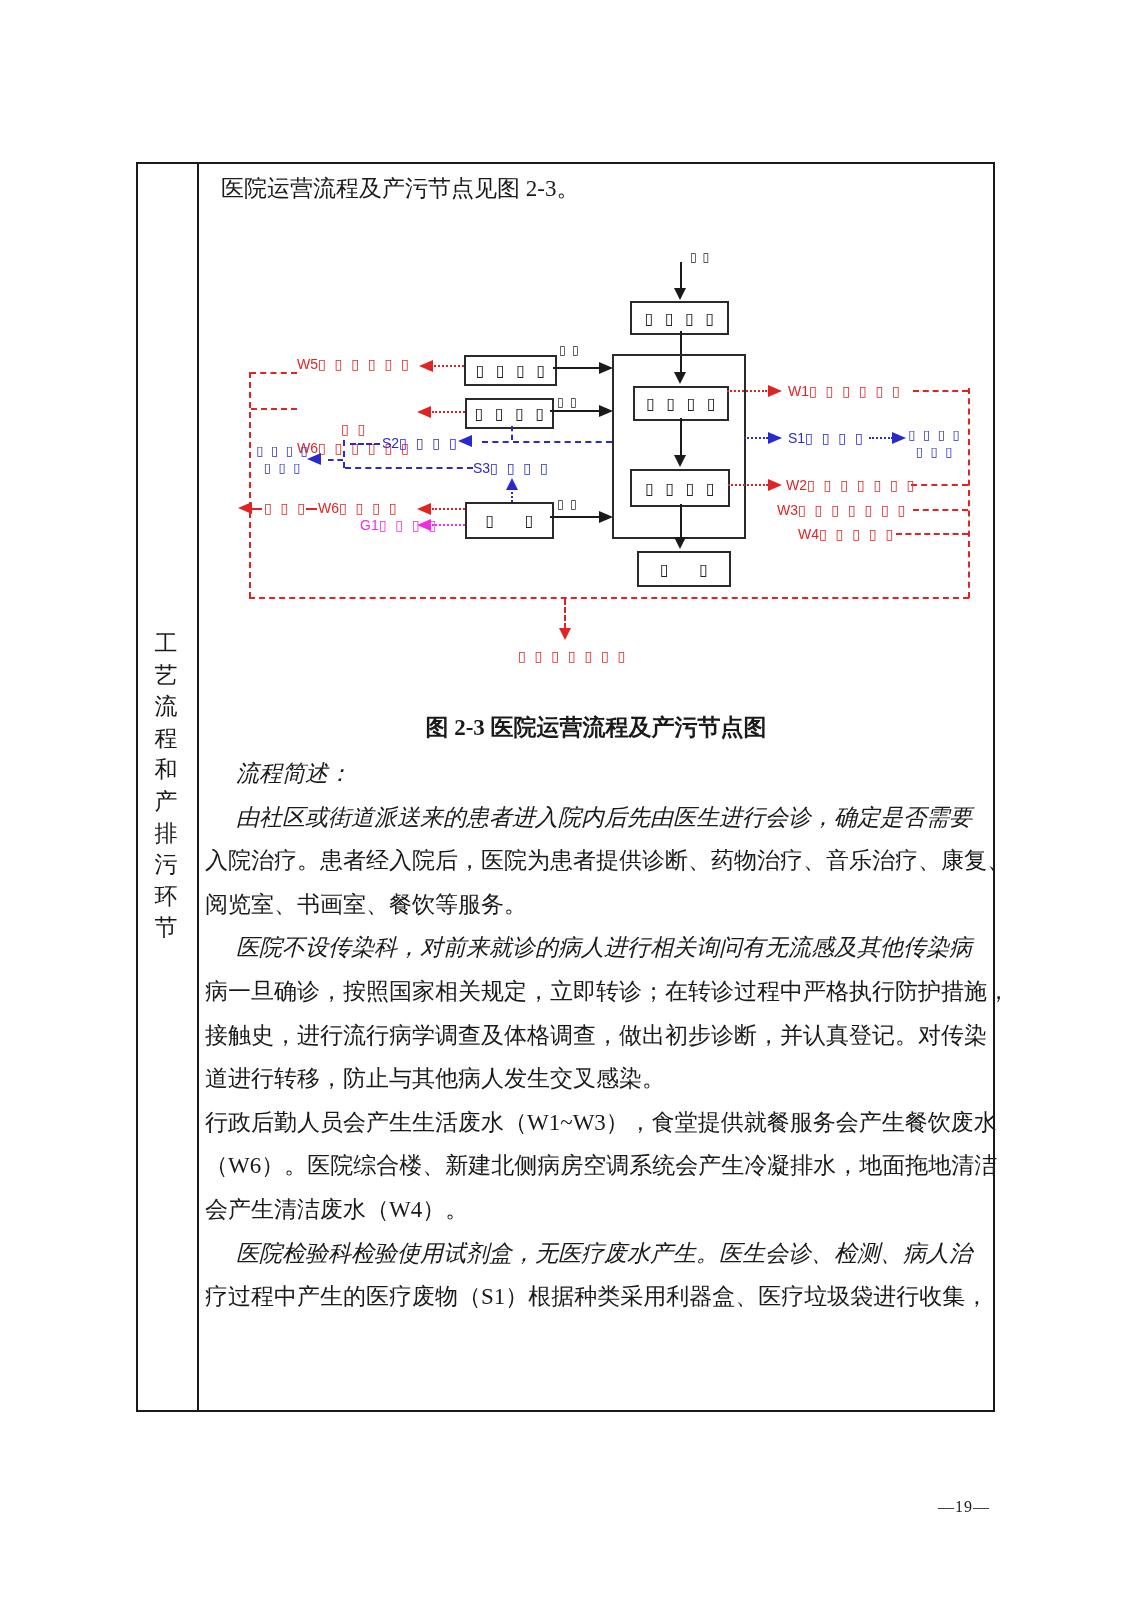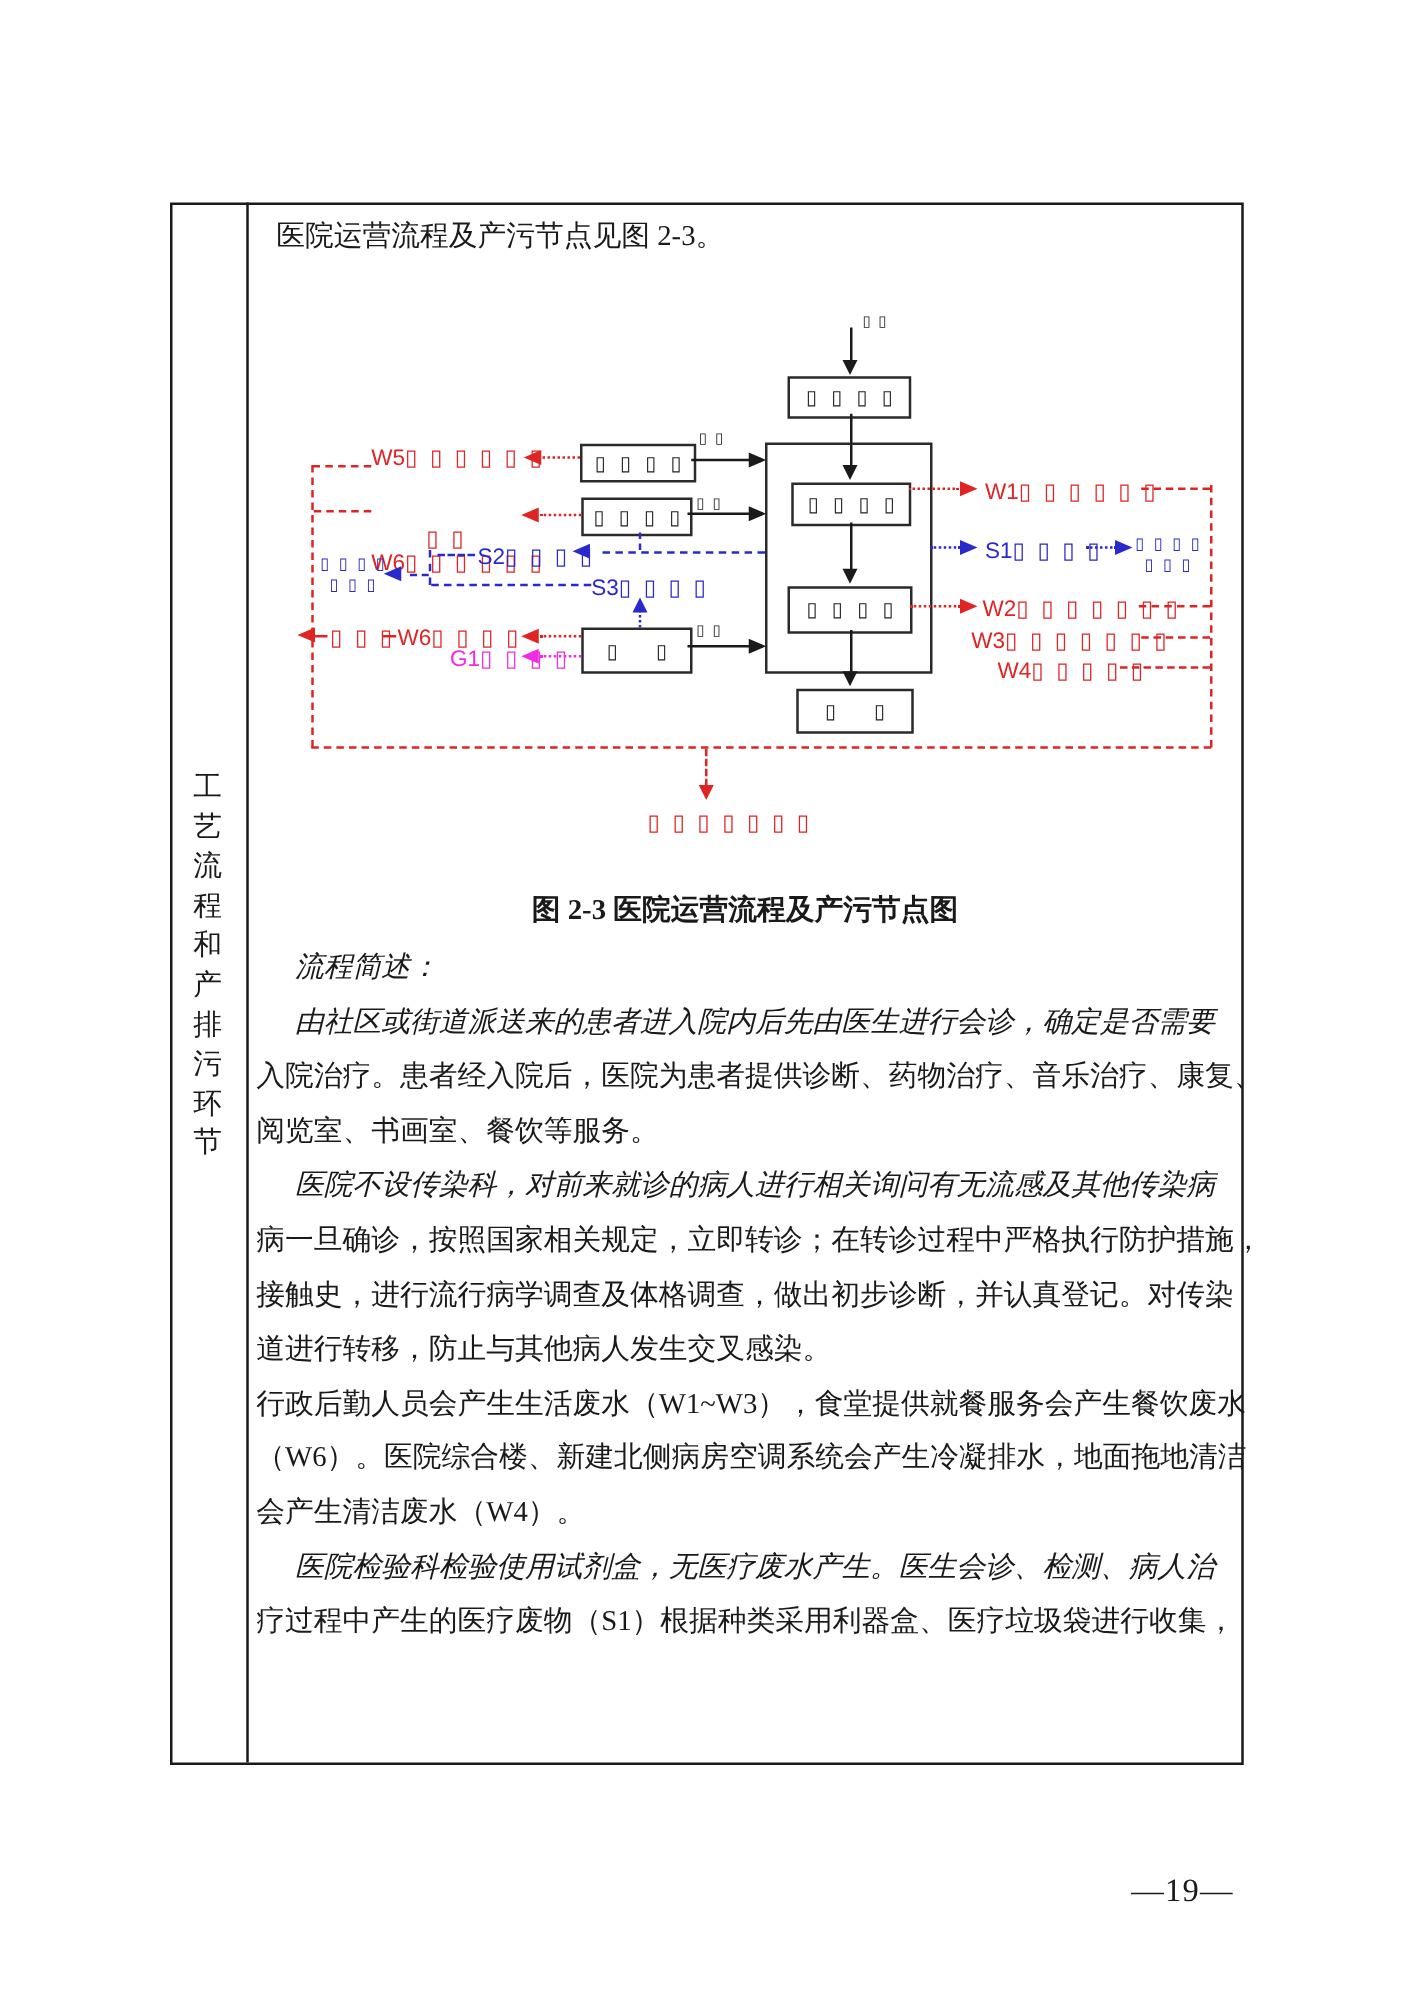--- a/index.html
+++ b/index.html
@@ -10,27 +10,27 @@
   .frame{border:2px solid #1a1a1a;}
   .vdiv{width:2px;background:#1a1a1a;}
   
   .side-label{width:30px;text-align:center;font-size:23px;line-height:31.6px;word-break:break-all;letter-spacing:0;}
   
   .intro{font-size:23px;text-indent:16px;}
   .body-lines{font-size:23px;line-height:43.6px;width:783px;}
   .bl{white-space:nowrap;}
   .bl.ind{text-indent:31px;font-style:italic;}
   .caption{font-weight:bold;font-size:23px;text-align:center;}
-  .pagenum{font-size:26px;letter-spacing:1px;}
+  .pagenum{font-size:16px;letter-spacing:1px;margin-left:33px;}
   
   .dg{font-family:"Liberation Sans","DejaVu Sans",sans-serif;}
   .box{position:absolute;border:2px solid #2a2a2a;background:#fff;display:flex;align-items:center;justify-content:center;
        font-size:16px;color:#222;word-spacing:7px;}
   .box.wide{word-spacing:26px;}
-  .lbl{position:absolute;font-size:18px;white-space:nowrap;word-spacing:5px;}
+  .lbl{position:absolute;font-size:14px;white-space:nowrap;word-spacing:5px;}
   .lbl.sm{font-size:12px;word-spacing:3px;}
   .red{color:#e02424;}
   .blue{color:#2929cc;}
   .mag{color:#f22ce0;}
   .blk{color:#1a1a1a;}
   .hl{position:absolute;height:0;}
   .vl{position:absolute;width:0;}
   .hl.solid{border-top:2px solid #1a1a1a;}
   .hl.rdot{border-top:2px dotted #e02424;}
   .hl.bdot{border-top:2px dotted #2929cc;}
@@ -57,21 +57,21 @@
   .twoline{line-height:17px;font-size:13px;text-align:center;word-spacing:4px;}
 </style>
 </head>
 <body>
 
 <div id="page">
 
   <div class="abs frame" style="left:136px;top:162px;width:855px;height:1246px;"></div>
   <div class="abs vdiv" style="left:197px;top:162px;height:1248px;"></div>
 
-  <div class="abs side-label" style="left:151px;top:614px;">工艺流程和产排污环节</div>
+  <div class="abs side-label" style="left:151px;top:628px;">工艺流程和产排污环节</div>
 
   <div class="abs intro" style="left:205px;top:173px;width:780px;">医院运营流程及产污节点见图 2-3。</div>
 
   <div>
 
     <div class="abs vl solid" style="left:680px;top:262px;height:28px;"></div>
     <div class="tri tri-d tr-blk" style="left:674px;top:288px;"></div>
     <div class="lbl sm blk" style="left:690px;top:250px;">▯ ▯</div>
 
     <div class="box dg" style="left:630px;top:301px;width:95px;height:30px;">▯ ▯ ▯ ▯</div>

